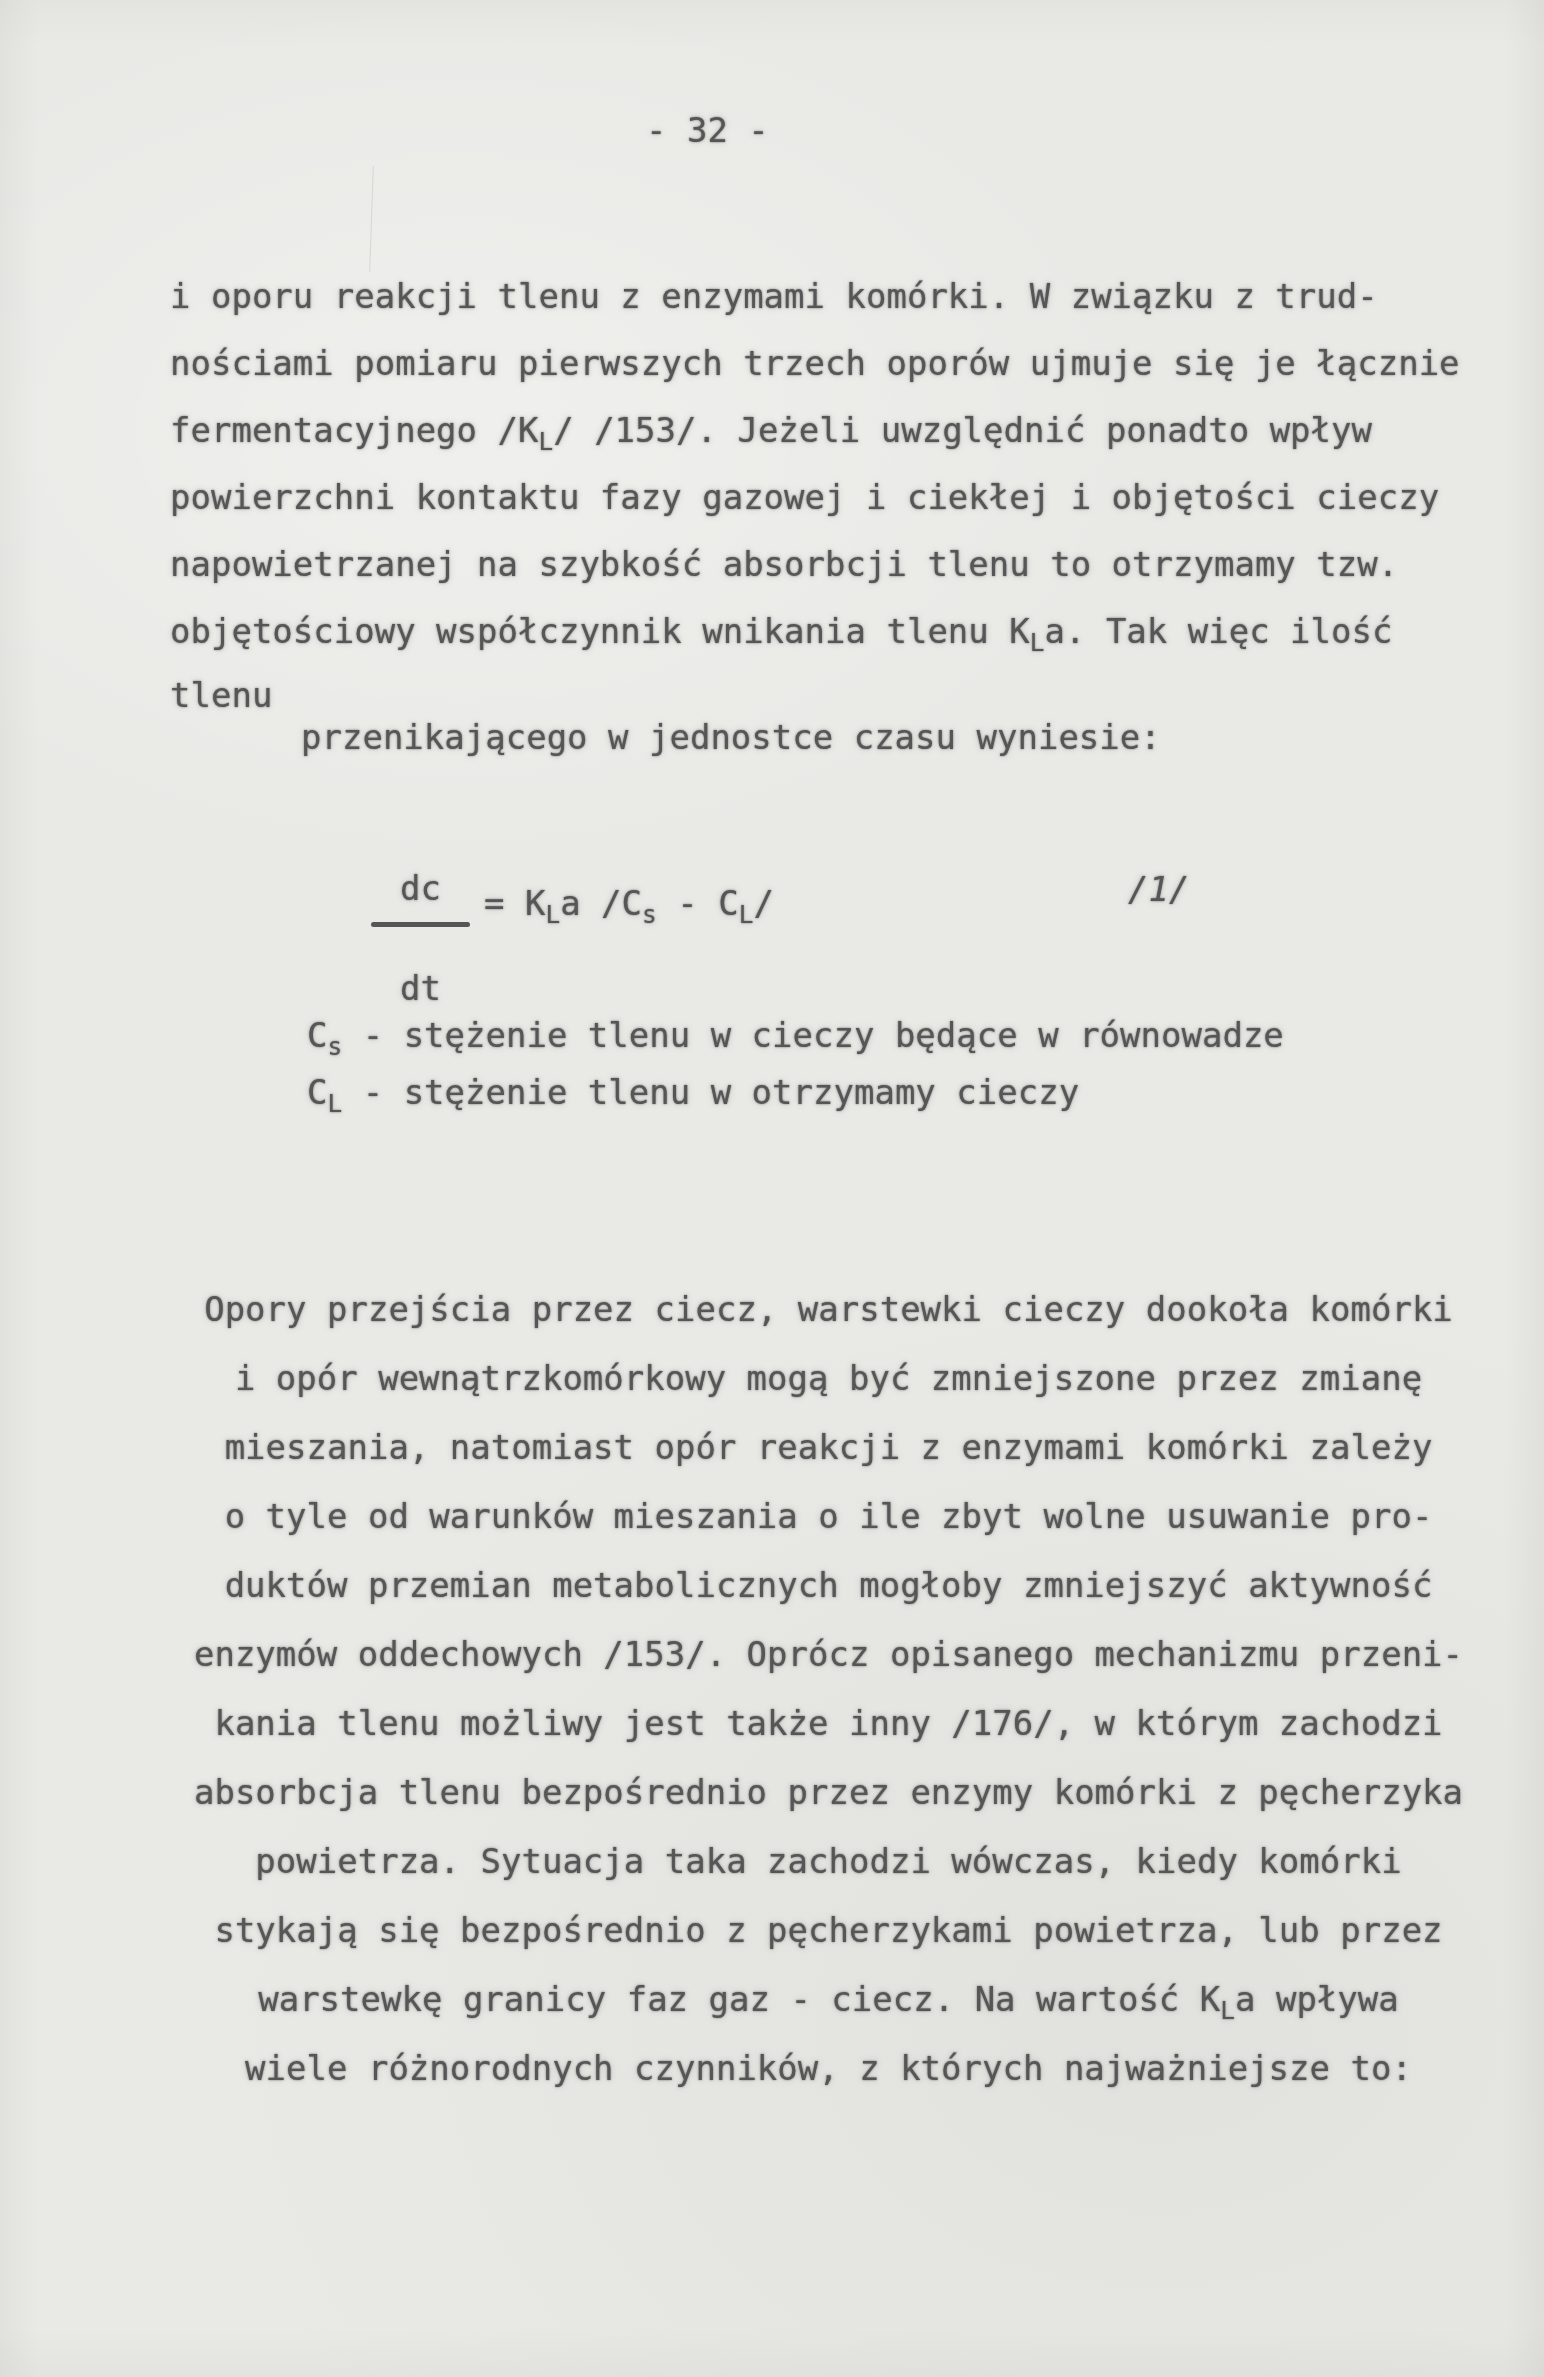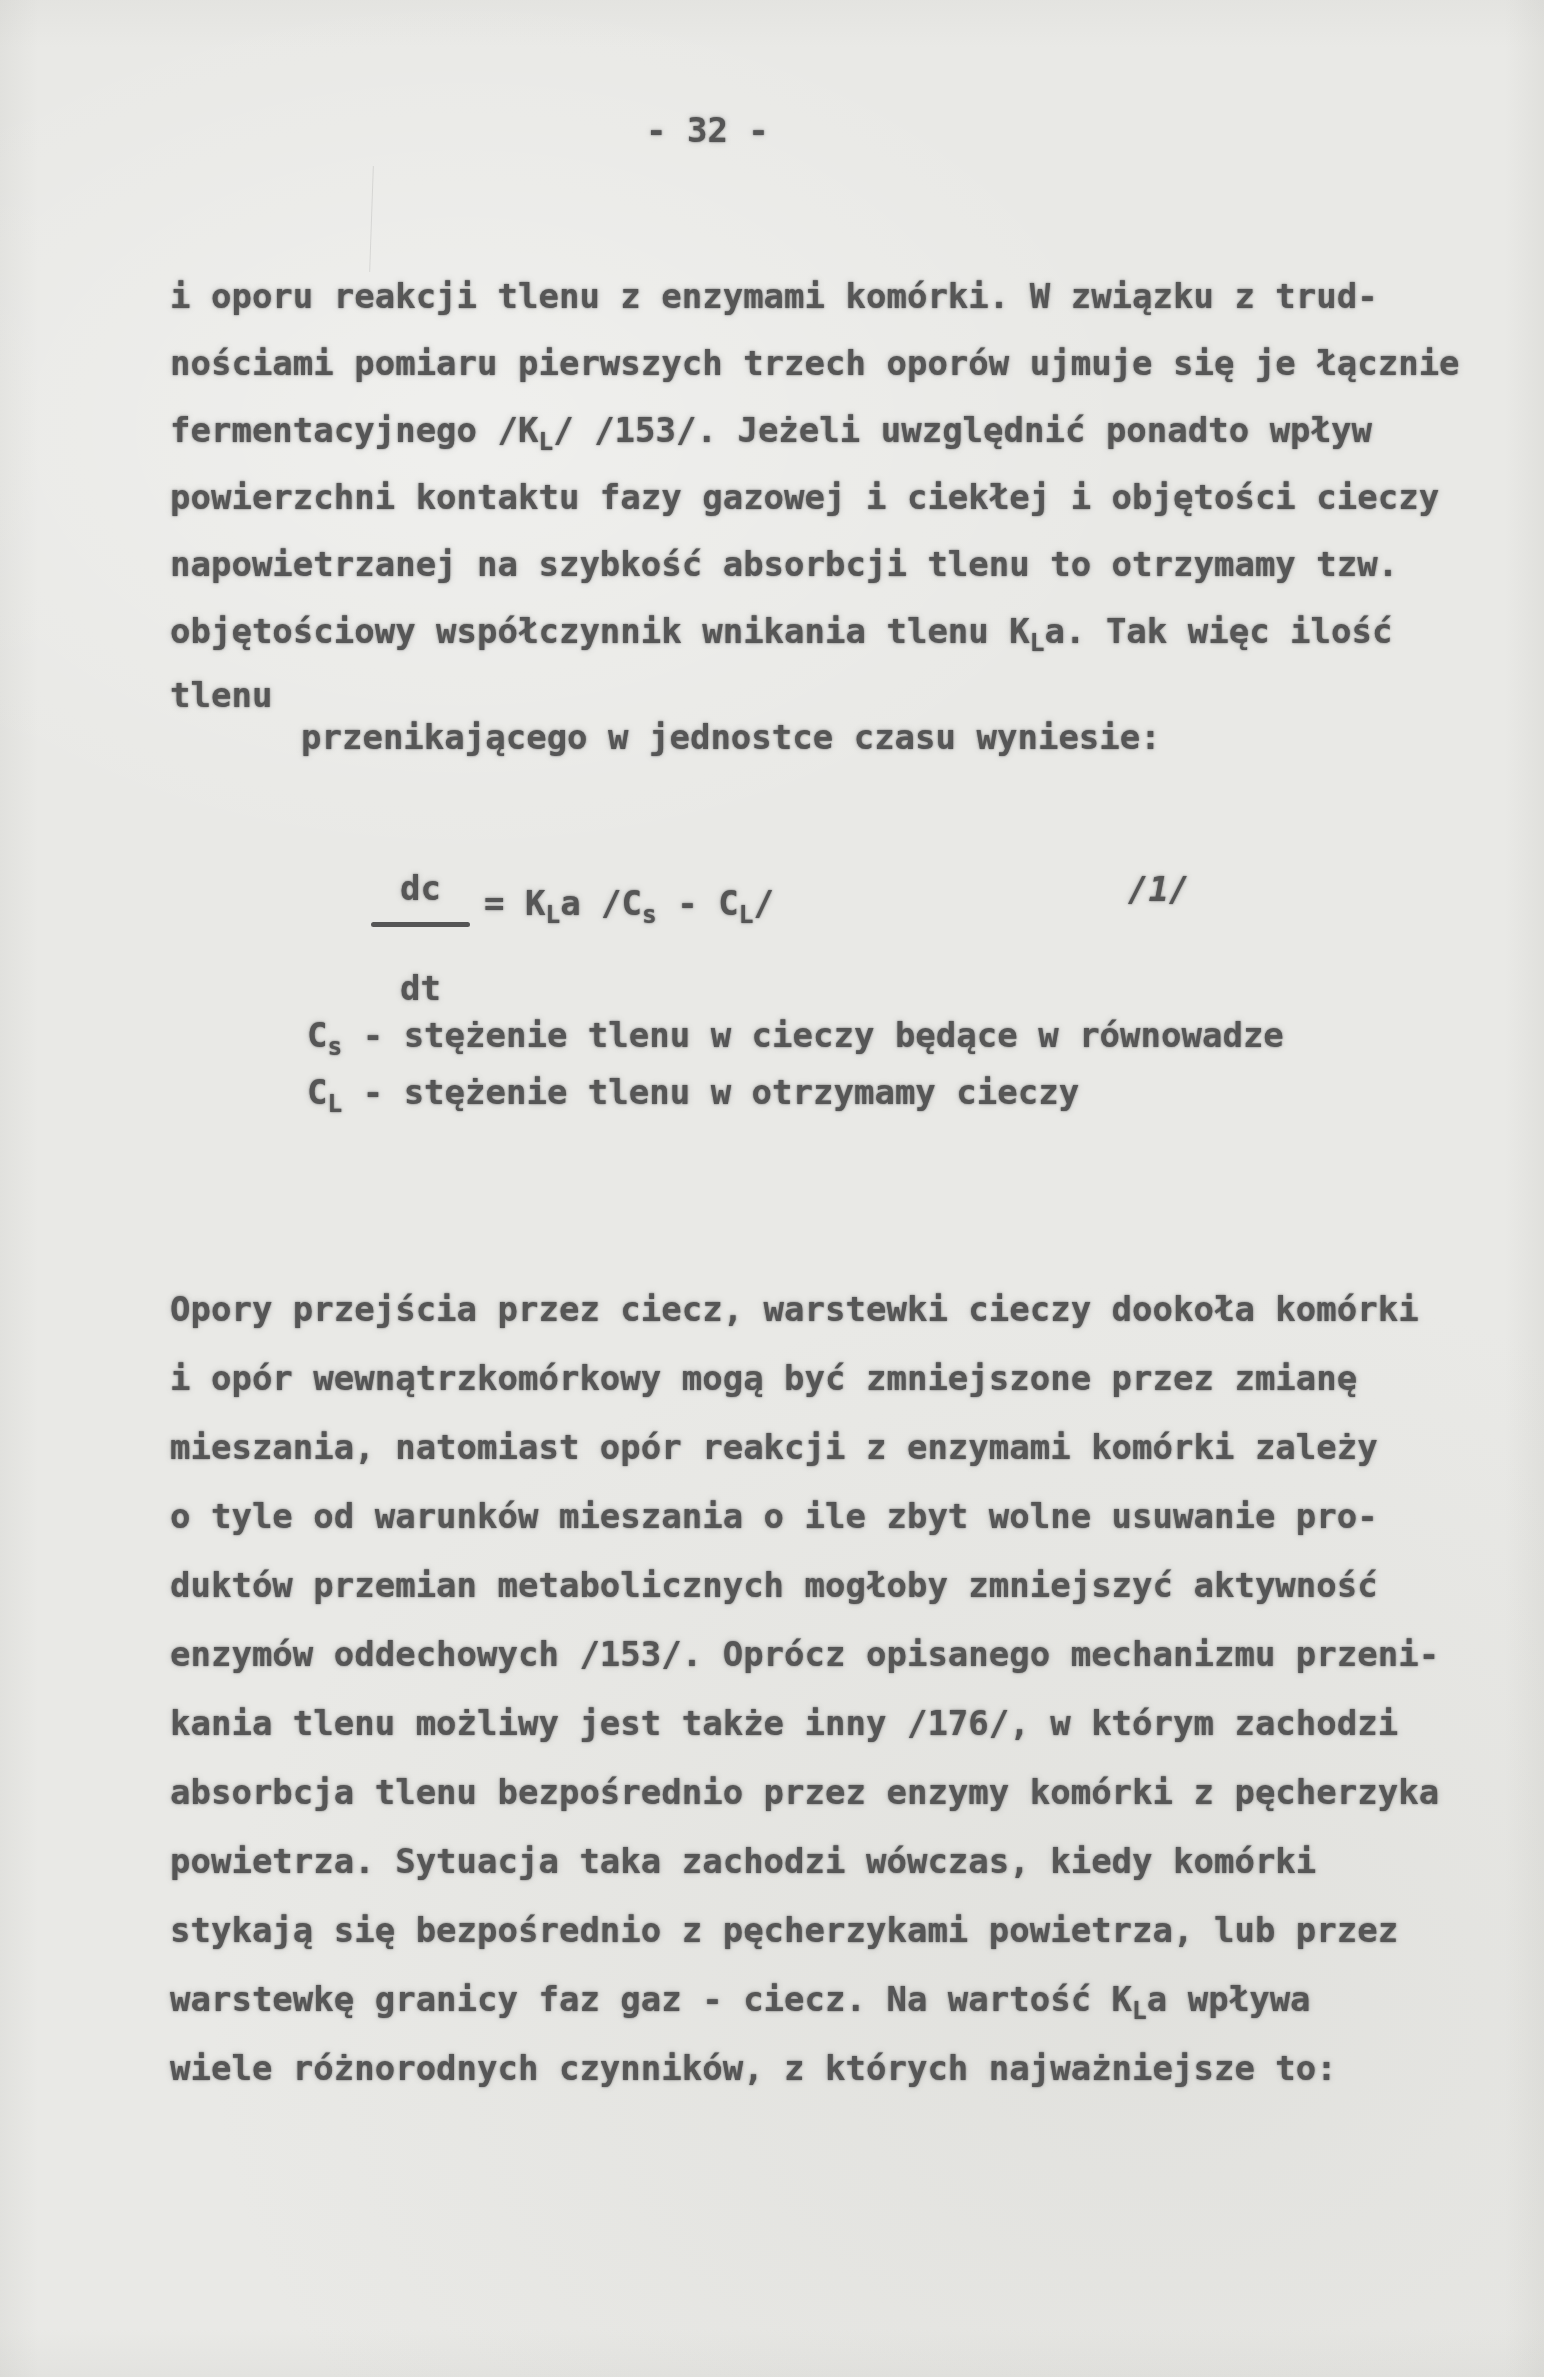--- a/index.html
+++ b/index.html
@@ -32,21 +32,21 @@
     height: 106px;
     background: rgba(110,110,110,0.18);
     transform: rotate(2deg);
     filter: blur(0.7px);
   }
   .text-layer {
     position: absolute;
     inset: 0;
     color: #565656;
     font-size: 34px;
-    font-weight: 700;
+    font-weight: 400;
     letter-spacing: 0px;
     filter: blur(0.5px);
     text-shadow: 0 0 2.1px rgba(88,88,88,0.85), 0 0 6.4px rgba(120,120,120,0.30);
   }
   .pagenum {
     position: absolute;
     top: 106px;
     left: 0;
     width: 100%;
     height: 49px;
@@ -58,21 +58,21 @@
   }
   .para {
     position: absolute;
     left: 134px;
     right: 57px;
     margin-left: 36px;
   }
   .p1 { top: 263px; }
   .p2 { top: 1275px; }
   .p1 .line { height: 67px; line-height: 67px; white-space: nowrap; }
-  .p2 .line { height: 69px; line-height: 69px; white-space: nowrap; }
+  .p2 .line { height: 69px; line-height: 69px; white-space: nowrap; text-align: center; }
   sub {
     font-size: 0.72em;
     line-height: 0;
     vertical-align: -0.32em;
   }
   .hang-line {
     position: relative;
     height: 120px;
     white-space: nowrap;
   }

